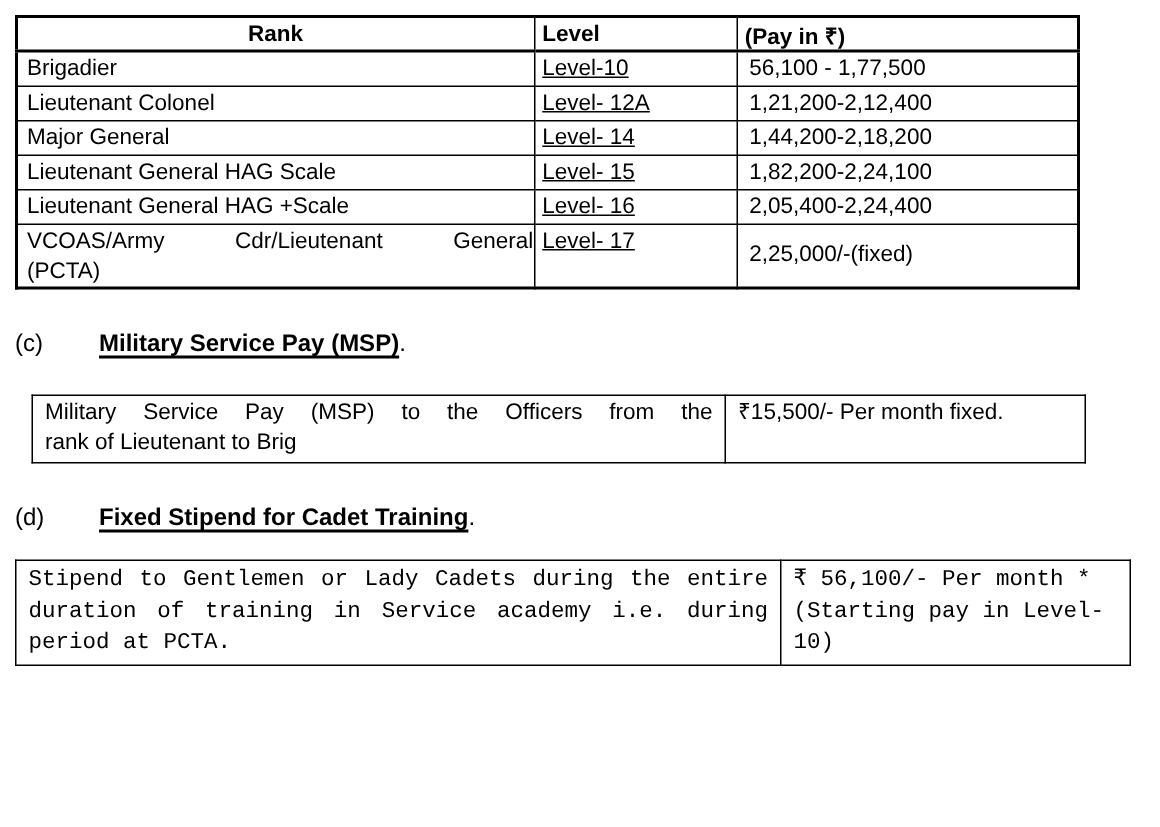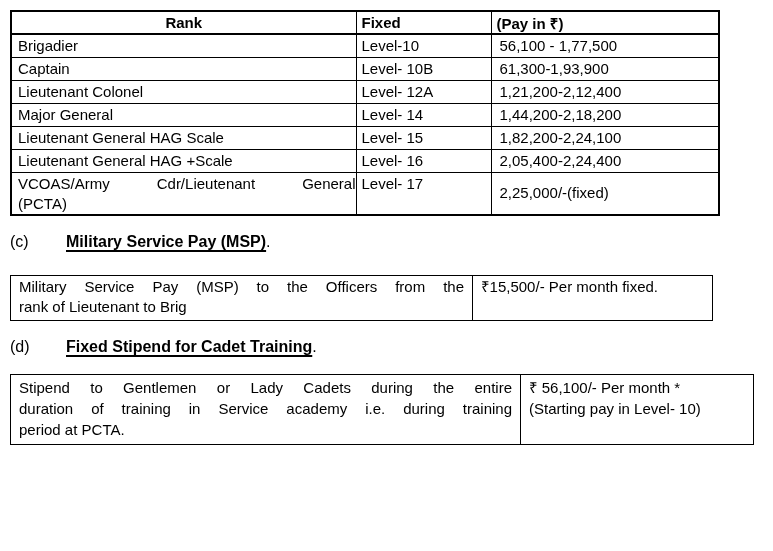--- a/index.html
+++ b/index.html
@@ -33,44 +33,44 @@
     vertical-align: middle;
   }
   .main-table th.th-rank { text-align: center; padding-left: 0; }
   .main-table td {
     height: 23px;
     vertical-align: middle;
     padding: 0;
     line-height: 20px;
   }
   .td-rank  { padding-left: 6px !important; }
-  .td-level { padding-left: 5px !important; }
+  .td-level { padding-left: 5px !important; text-decoration: underline; }
   .td-pay   { padding-left: 8px !important; }
   .row-tall td { height: 43px; }
   .v-top { vertical-align: top !important; padding-top: 1px !important; }
 
   
   .jline { text-align: justify; overflow: hidden; }
   .jline::after { content: ""; display: inline-block; width: 100%; height: 0; }
   .h20 { height: 20px; line-height: 20px; }
-  .h21 { height: 21px; line-height: 21px; }
+  .h21 { height: 21px; line-height: 21px; font-family: Liberation Mono, monospace; }
 
   
-  .heading { margin-top: 16px; font-size: 16px; line-height: 20px; }
+  .heading { margin-top: 27px; font-size: 16px; line-height: 20px; }
   .h-label { display: inline-block; width: 56px; font-weight: normal; }
   .h-title {
     font-weight: bold;
     text-decoration: underline;
     text-decoration-thickness: 2px;
     text-underline-offset: 3px;
   }
   .h-period { font-weight: normal; }
 
   
-  .msp-table { width: 702px; margin-top: 23px; }
+  .msp-table { width: 702px; margin-top: 23px; margin-left: 11px; }
   .msp-table td { vertical-align: top; padding: 1px 8px 3px 8px; }
   .msp-line { line-height: 20px; }
 
   
   .stipend-table { width: 743px; margin-top: 17px; }
   .stipend-table td { vertical-align: top; padding: 2px 8px 4px 8px; }
   .stp-line { line-height: 21px; }
 </style>
 </head>
 <body>
@@ -79,34 +79,29 @@
 
   <table class="main-table">
     <colgroup>
       <col style="width:345px">
         <col style="width:135px">
         <col style="width:228px">
     </colgroup>
     <thead>
       <tr>
         <th class="th-rank">Rank</th>
-        <th class="th-level">Fixed</th>
+        <th class="th-level">Level</th>
         <th class="th-pay">(Pay in ₹)</th>
       </tr>
     </thead>
     <tbody>
       <tr>
         <td class="td-rank">Brigadier</td>
         <td class="td-level">Level-10</td>
         <td class="td-pay">56,100 - 1,77,500</td>
-      </tr>
-      <tr>
-        <td class="td-rank">Captain</td>
-        <td class="td-level">Level- 10B</td>
-        <td class="td-pay">61,300-1,93,900</td>
       </tr>
       <tr>
         <td class="td-rank">Lieutenant Colonel</td>
         <td class="td-level">Level- 12A</td>
         <td class="td-pay">1,21,200-2,12,400</td>
       </tr>
       <tr>
         <td class="td-rank">Major General</td>
         <td class="td-level">Level- 14</td>
         <td class="td-pay">1,44,200-2,18,200</td>

